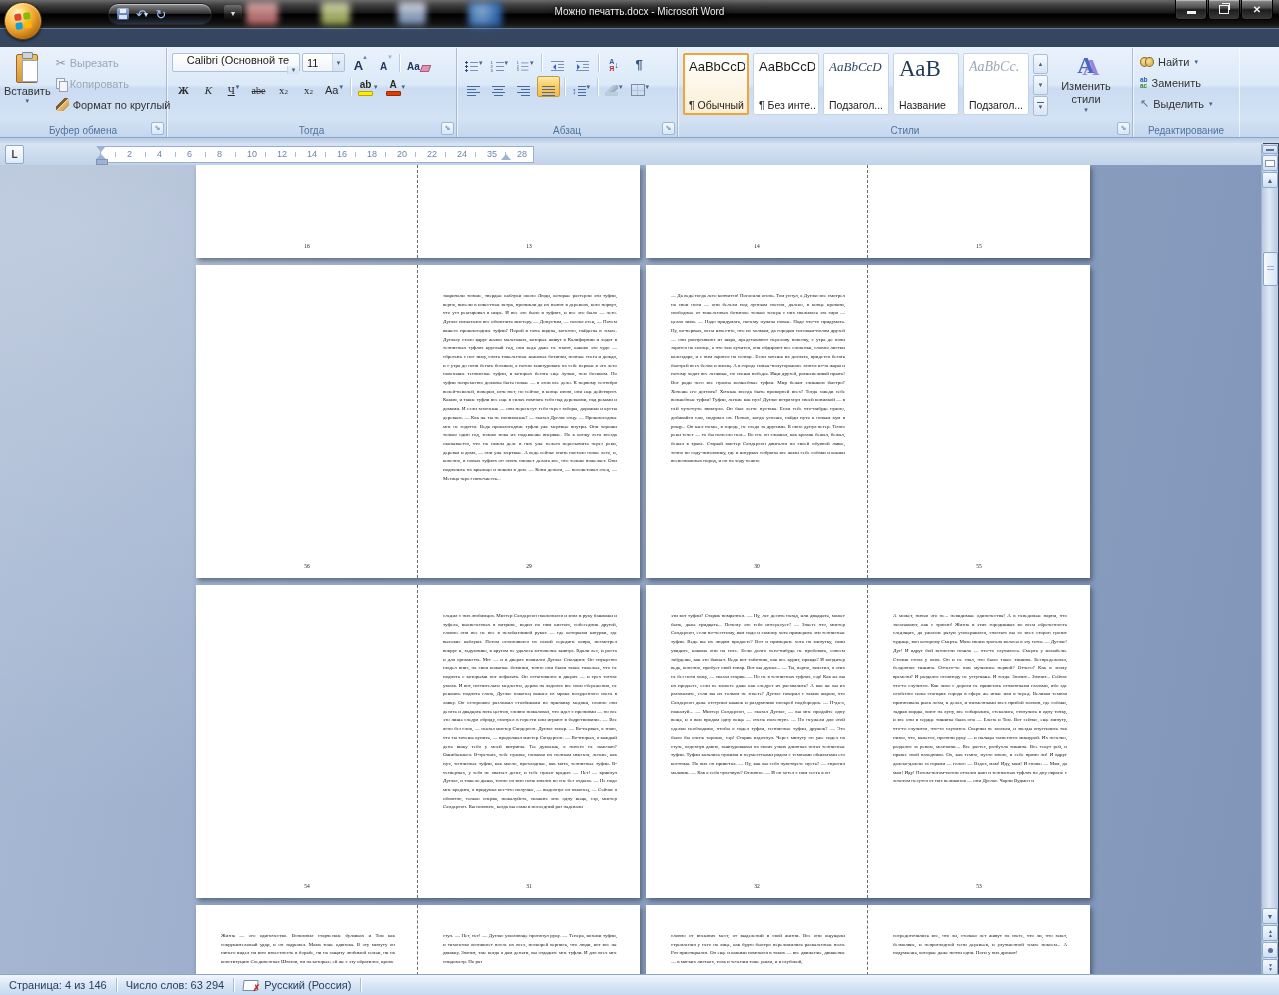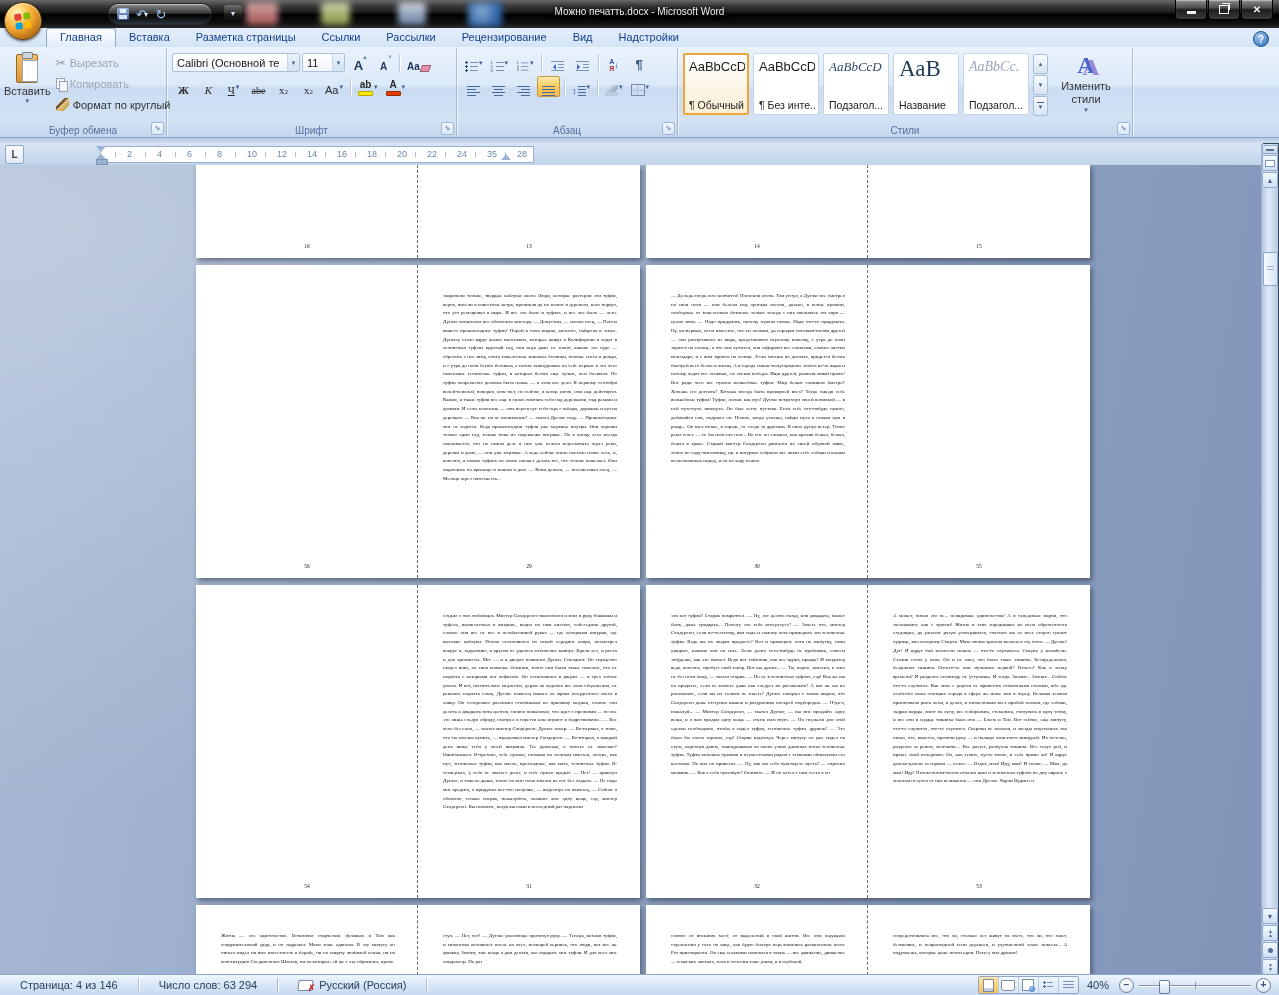--- a/index.html
+++ b/index.html
@@ -95,21 +95,21 @@
     background:linear-gradient(135deg,transparent 52%,#e6bf6d 52%,#caa24f 78%,transparent 78%),
                linear-gradient(135deg,transparent 34%,#8a5a26 34%,#8a5a26 48%,transparent 48%);}
 
   
   .g-font{width:283px;}
   .frow{display:flex;align-items:center;gap:2px;height:21px;margin:1px 0 3px 2px;}
   .combo{height:17px;border:1px solid #abc1dc;border-radius:2px;background:linear-gradient(#fff,#f0f5fb);
     font-size:11px;color:#1a1a1a;display:flex;align-items:center;padding-left:4px;}
   .combo .ar{margin-left:auto;width:11px;height:100%;display:flex;align-items:center;justify-content:center;
     font-size:7px;color:#44618c;border-left:1px solid #c7d7ea;background:linear-gradient(#eaf1fa,#d4e2f2);}
-  .c-name{width:122px;}
+  .c-name{width:122px;flex-direction:column;}
   .c-size{width:37px;}
   .fbtn{height:19px;min-width:17px;padding:0 2px;border:1px solid transparent;border-radius:2px;
     display:flex;align-items:flex-end;justify-content:center;font-size:11px;color:#2a2a2a;position:relative;}
   .fbtn .dd{font-size:7px;color:#44618c;align-self:center;margin-left:1px;}
   .fbtn.active{background:linear-gradient(#fde9b0,#fbce63 45%,#f8b84e);border-color:#c29a3e;}
   .bA{font-size:13px;font-weight:bold;color:#20365c;line-height:1;}
   .bAs{font-size:10px;font-weight:bold;color:#20365c;line-height:1;}
   .caret-up{font-size:6px;color:#6b80a8;position:absolute;top:1px;right:1px;}
   .g-bold{font-weight:bold;font-family:"Liberation Serif",serif;}
   .g-ital{font-style:italic;font-family:"Liberation Serif",serif;}
@@ -240,21 +240,21 @@
     background:linear-gradient(to right,#f7fafd,#d6e4f4);}
   .vs-thumb::after{content:"";position:absolute;left:3px;right:3px;top:13px;height:6px;
     background:repeating-linear-gradient(#9db3d1 0 1px,transparent 1px 3px);}
   .vs-bottom{position:absolute;left:0;right:0;bottom:0;}
   .vs-mini{font-size:5px;line-height:4px;letter-spacing:-1px;display:flex;flex-direction:column;align-items:center;}
 
   
   .statusbar{position:absolute;left:0;right:0;bottom:0;height:20px;
     background:linear-gradient(#f0f6fd,#d8e6f6 50%,#c6d9ee);border-top:1px solid #8ba6c8;
     display:flex;align-items:center;font-size:11px;color:#29405e;}
-  .st-item{padding:0 20px;white-space:nowrap;display:flex;align-items:center;gap:6px;height:100%;}
+  .st-item{padding:0 9px;white-space:nowrap;display:flex;align-items:center;gap:6px;height:100%;}
   .st-sep{width:1px;height:14px;background:#a7bcd6;box-shadow:1px 0 0 #fff;}
   .ico-book{width:15px;height:12px;position:relative;display:inline-block;}
   .ico-book::before{content:"";position:absolute;left:0;top:1px;width:13px;height:9px;background:#fdfdfd;border:1px solid #7b8aa2;
     border-radius:1px;transform:skewX(-6deg);}
   .ico-book::after{content:"✗";position:absolute;right:-2px;bottom:-2px;color:#cc2222;font-size:9px;font-weight:bold;}
   .st-right{margin-left:auto;display:flex;align-items:center;height:100%;}
   .views{display:flex;border:1px solid #8ba6c8;border-radius:2px;overflow:hidden;margin-right:8px;}
   .vbtn{width:19px;height:16px;display:flex;align-items:center;justify-content:center;background:linear-gradient(#f2f7fd,#d7e5f5);
     border-right:1px solid #b7c9e0;}
   .vbtn:last-child{border-right:none;}
@@ -322,35 +322,20 @@
   </div>
   <div class="orb">
       <span class="flower">
         <i></i>
         <i></i>
         <i></i>
         <i></i>
       </span>
     </div>
 
-  <div class="tabsrow">
-    <div class="tabs">
-        <div class="tab active">Главная</div>
-        <div class="tab">Вставка</div>
-        <div class="tab">Разметка страницы</div>
-        <div class="tab">Ссылки</div>
-        <div class="tab">Рассылки</div>
-        <div class="tab">Рецензирование</div>
-        <div class="tab">Вид</div>
-        <div class="tab">Надстройки</div>
-      </div>
-    <div class="helpbtn">
-        <span>?</span>
-      </div>
-  </div>
 
   <div class="ribbon">
 
     <div class="group g-clip">
       <div class="paste">
         <span class="ico-clipboard">
             <i class="board"></i>
             <i class="clip"></i>
             <i class="sheet"></i>
           </span>
@@ -438,21 +423,21 @@
             <span class="dd">▾</span>
           </div>
         <div class="fbtn">
             <span class="colorstack">
               <span class="t">А</span>
               <span class="bar red"></span>
             </span>
             <span class="dd">▾</span>
           </div>
       </div>
-      <div class="g-label">Шрифт</div>
+      <div class="g-label">Тогда</div>
       <span class="dlaunch"></span>
     </div>
 
     <div class="group g-para">
       <div class="frow">
         <div class="fbtn">
             <span class="ic li-dots"></span>
             <span class="dd">▾</span>
           </div>
         <div class="fbtn">
@@ -549,20 +534,40 @@
       </div>
       <div class="chstyles">
         <span class="aa-big">А</span>
         <span class="t">Изменить стили</span>
         <span class="dd">▾</span>
       </div>
       <div class="g-label">Стили</div>
       <span class="dlaunch"></span>
     </div>
 
+    <div class="group g-edit" style="border-right:none;">
+      <div class="sbtn">
+          <span class="ico-binoc"></span>
+          <span>Найти</span>
+          <span class="ddm">▾</span>
+        </div>
+      <div class="sbtn">
+          <span class="ico-repl">
+            <span class="r1">ab</span>
+            <span class="r2">ac</span>
+          </span>
+          <span>Заменить</span>
+        </div>
+      <div class="sbtn">
+          <span class="ico-sel">↖</span>
+          <span>Выделить</span>
+          <span class="ddm">▾</span>
+        </div>
+      <div class="g-label">Редактирование</div>
+    </div>
   </div>
   <div class="ribbon-edge"></div>
 
   <div class="rulerrow">
     <div class="tabsel">
         <span>L</span>
       </div>
     <div class="ruler-white">
       <span class="mark m-fl"></span>
       <span class="mark m-h"></span>
@@ -712,43 +717,15 @@
     <span class="st-sep"></span>
     <div class="st-item">
         <span>Число слов: 63 294</span>
       </div>
     <span class="st-sep"></span>
     <div class="st-item">
         <span class="ico-book"></span>
         <span>Русский (Россия)</span>
       </div>
     <span class="st-sep"></span>
-    <div class="st-right">
-      <div class="views">
-        <div class="vbtn active">
-            <span class="vi vi-print"></span>
-          </div>
-        <div class="vbtn">
-            <span class="vi vi-read"></span>
-          </div>
-        <div class="vbtn">
-            <span class="vi vi-web"></span>
-          </div>
-        <div class="vbtn">
-            <span class="vi vi-outline"></span>
-          </div>
-        <div class="vbtn">
-            <span class="vi vi-draft"></span>
-          </div>
-      </div>
-      <span class="zoomtxt">40%</span>
-      <div class="zslider">
-        <div class="zbtn">−</div>
-        <div class="ztrack">
-            <span class="notch"></span>
-            <span class="zthumb"></span>
-          </div>
-        <div class="zbtn">+</div>
-      </div>
-    </div>
   </div>
 
 </div>
 
 </body></html>

